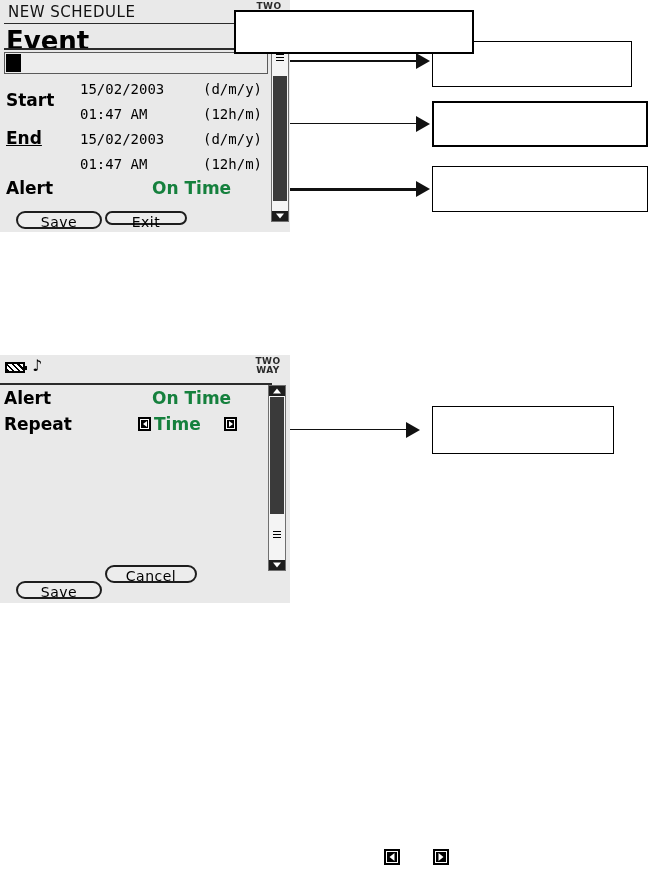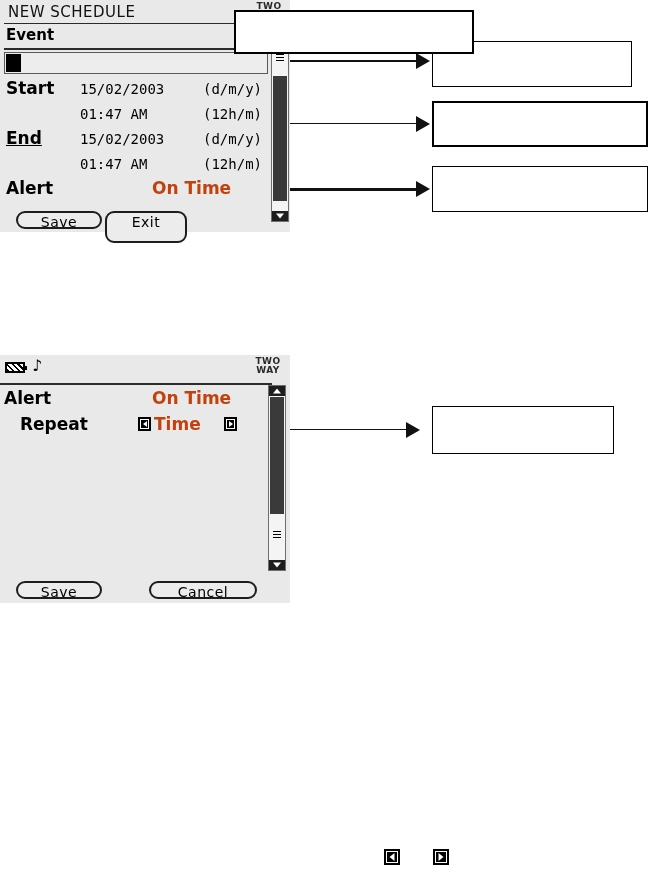--- a/index.html
+++ b/index.html
@@ -47,21 +47,21 @@
     font-size:14px;
     color:#000;
     white-space:nowrap;
     letter-spacing:0px;
   }
   .val-bold{
     position:absolute;
     font-family:"DejaVu Sans", sans-serif;
     font-weight:bold;
     font-size:17px;
-    color:#c2410c;
+    color:#15803d;
     white-space:nowrap;
   }
 
   
   .field{
     position:absolute;
     border:1px solid #5a5a5a;
     background:#ededed;
     box-sizing:border-box;
   }
@@ -225,45 +225,45 @@
 <div class="lcd" id="panel-one">
 
   <div class="lcd-title" style="left:8px;top:3px;">NEW SCHEDULE</div>
   <div class="rule" style="left:4px;top:23px;width:264px;height:1px;"></div>
 
   <div class="twoway" style="left:252px;top:2px;width:34px;">
     <div>TWO</div>
     <div>WAY</div>
   </div>
 
-  <div class="lbl" style="left:6px;top:26px;font-size:15px;">Event</div>
+  <div class="lbl" style="left:6px;top:26px;font-size:26px;">Event</div>
   <div class="rule" style="left:4px;top:48px;width:264px;height:2px;"></div>
 
   <div class="field" style="left:4px;top:52px;width:264px;height:22px;"></div>
   <div class="caret" style="left:6px;top:54px;width:15px;height:18px;"></div>
 
-  <div class="lbl" style="left:6px;top:78px;">Start</div>
+  <div class="lbl" style="left:6px;top:90px;">Start</div>
   <div class="mono" style="left:80px;top:81px;">15/02/2003</div>
   <div class="mono" style="left:203px;top:81px;">(d/m/y)</div>
 
   <div class="mono" style="left:80px;top:106px;">01:47 AM</div>
   <div class="mono" style="left:203px;top:106px;">(12h/m)</div>
 
   <div class="lbl" style="left:6px;top:128px;text-decoration:underline;">End</div>
   <div class="mono" style="left:80px;top:131px;">15/02/2003</div>
   <div class="mono" style="left:203px;top:131px;">(d/m/y)</div>
 
   <div class="mono" style="left:80px;top:156px;">01:47 AM</div>
   <div class="mono" style="left:203px;top:156px;">(12h/m)</div>
 
   <div class="lbl" style="left:6px;top:178px;">Alert</div>
   <div class="val-bold" style="left:152px;top:178px;">On Time</div>
 
   <div class="btn" style="left:16px;top:211px;width:86px;height:18px;">Save</div>
-  <div class="btn" style="left:105px;top:211px;width:82px;height:32px;">Exit</div>
+  <div class="btn" style="left:105px;top:211px;width:82px;height:14px;">Exit</div>
 
   <div class="sb" style="left:271px;top:50px;width:18px;height:172px;">
     <div class="sb-grip" style="top:3px;"></div>
     <div class="sb-thumb" style="top:25px;height:125px;"></div>
     <div class="sb-arrow down" style="bottom:0;">
         <span></span>
       </div>
   </div>
 </div>
 
@@ -274,31 +274,31 @@
 
   <div class="twoway" style="left:250px;top:2px;width:36px;">
     <div>TWO</div>
     <div>WAY</div>
   </div>
   <div class="rule" style="left:0px;top:28px;width:272px;height:2px;"></div>
 
   <div class="lbl" style="left:4px;top:33px;">Alert</div>
   <div class="val-bold" style="left:152px;top:33px;">On Time</div>
 
-  <div class="lbl" style="left:20px;top:59px;">Repeat</div>
+  <div class="lbl" style="left:4px;top:59px;">Repeat</div>
   <span class="navglyph sm left" style="left:138px;top:62px;">
       <i></i>
     </span>
   <div class="val-bold" style="left:154px;top:59px;">Time</div>
   <span class="navglyph sm right" style="left:224px;top:62px;">
       <i></i>
     </span>
 
   <div class="btn" style="left:16px;top:226px;width:86px;height:18px;">Save</div>
-  <div class="btn" style="left:105px;top:226px;width:108px;height:18px;margin-left:44px;">Cancel</div>
+  <div class="btn" style="left:105px;top:210px;width:92px;height:18px;">Cancel</div>
 
   <div class="sb" style="left:268px;top:30px;width:18px;height:186px;">
     <div class="sb-arrow up" style="top:0;">
         <span></span>
       </div>
     <div class="sb-thumb" style="top:11px;height:117px;"></div>
     <div class="sb-grip" style="top:145px;"></div>
     <div class="sb-arrow down" style="bottom:0;">
         <span></span>
       </div>

